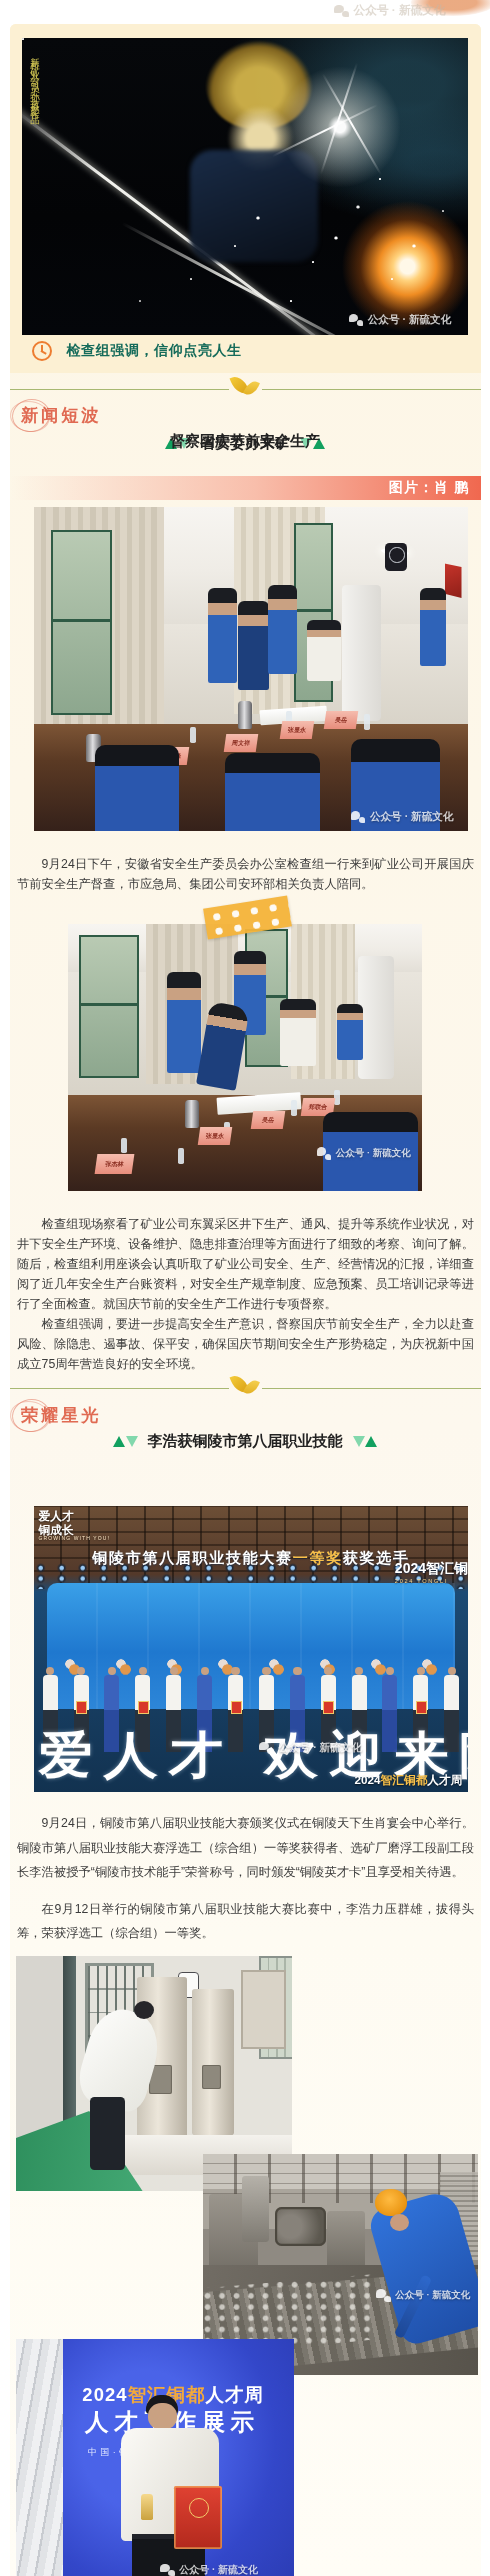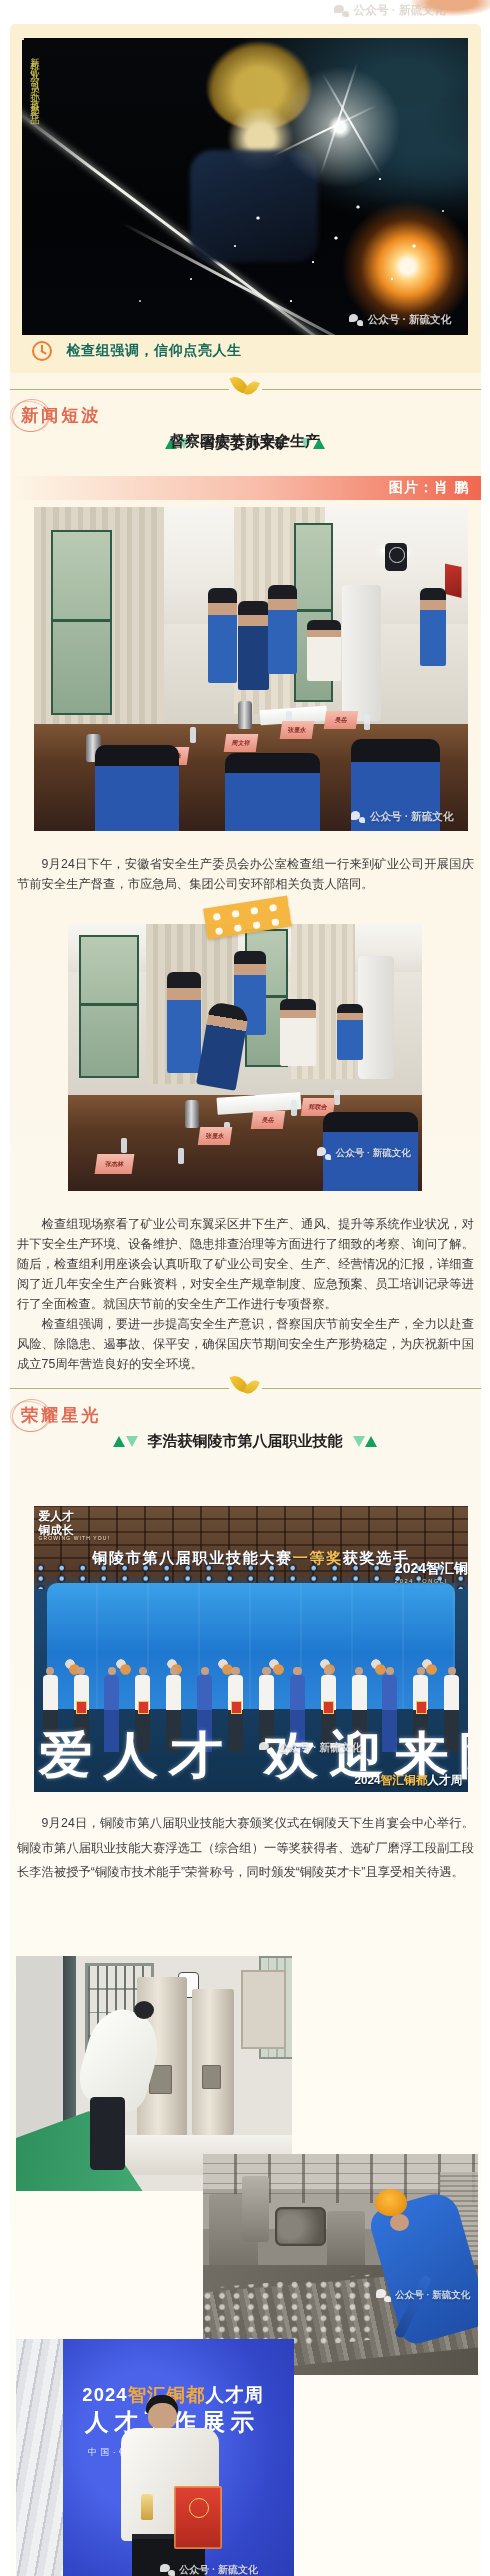--- a/index.html
+++ b/index.html
@@ -458,20 +458,21 @@
       <span>2024</span><span class="s-gold">智汇铜都</span><span>人才周</span>
     </div>
     <div class="wm" style="right:106px;bottom:37px;">
       <span class="wm-icon"></span>
       <span>公众号 · 新硫文化</span>
     </div>
   </div>
 
   <div class="para lh44" style="top:1799px;">
     <p>9月24日，铜陵市第八届职业技能大赛颁奖仪式在铜陵天下生肖宴会中心举行。铜陵市第八届职业技能大赛浮选工（综合组）一等奖获得者、选矿厂磨浮工段副工段长李浩被授予“铜陵市技术能手”荣誉称号，同时颁发“铜陵英才卡”且享受相关待遇。</p>
+    <p>在9月12日举行的铜陵市第八届职业技能大赛比赛中，李浩力压群雄，拔得头筹，荣获浮选工（综合组）一等奖。</p>
   </div>
 
   <div class="photo lab" style="left:15.6px;top:1956px;width:276px;height:235px;z-index:1;">
     <div class="beam"></div>
     <div class="labwin"></div>
     <div class="labwin2"></div>
     <div class="labclock"></div>
     <div class="mach" style="left:44%;top:9%;width:18%;height:72%;"></div>
     <div class="mach" style="left:64%;top:14%;width:15%;height:62%;"></div>
     <div class="cabinet"></div>

